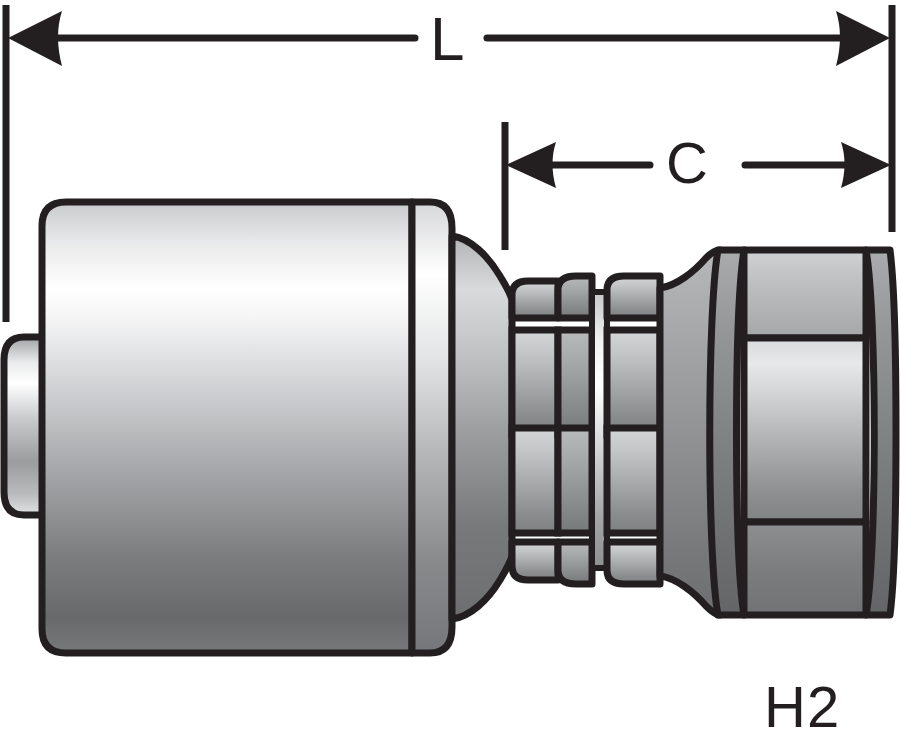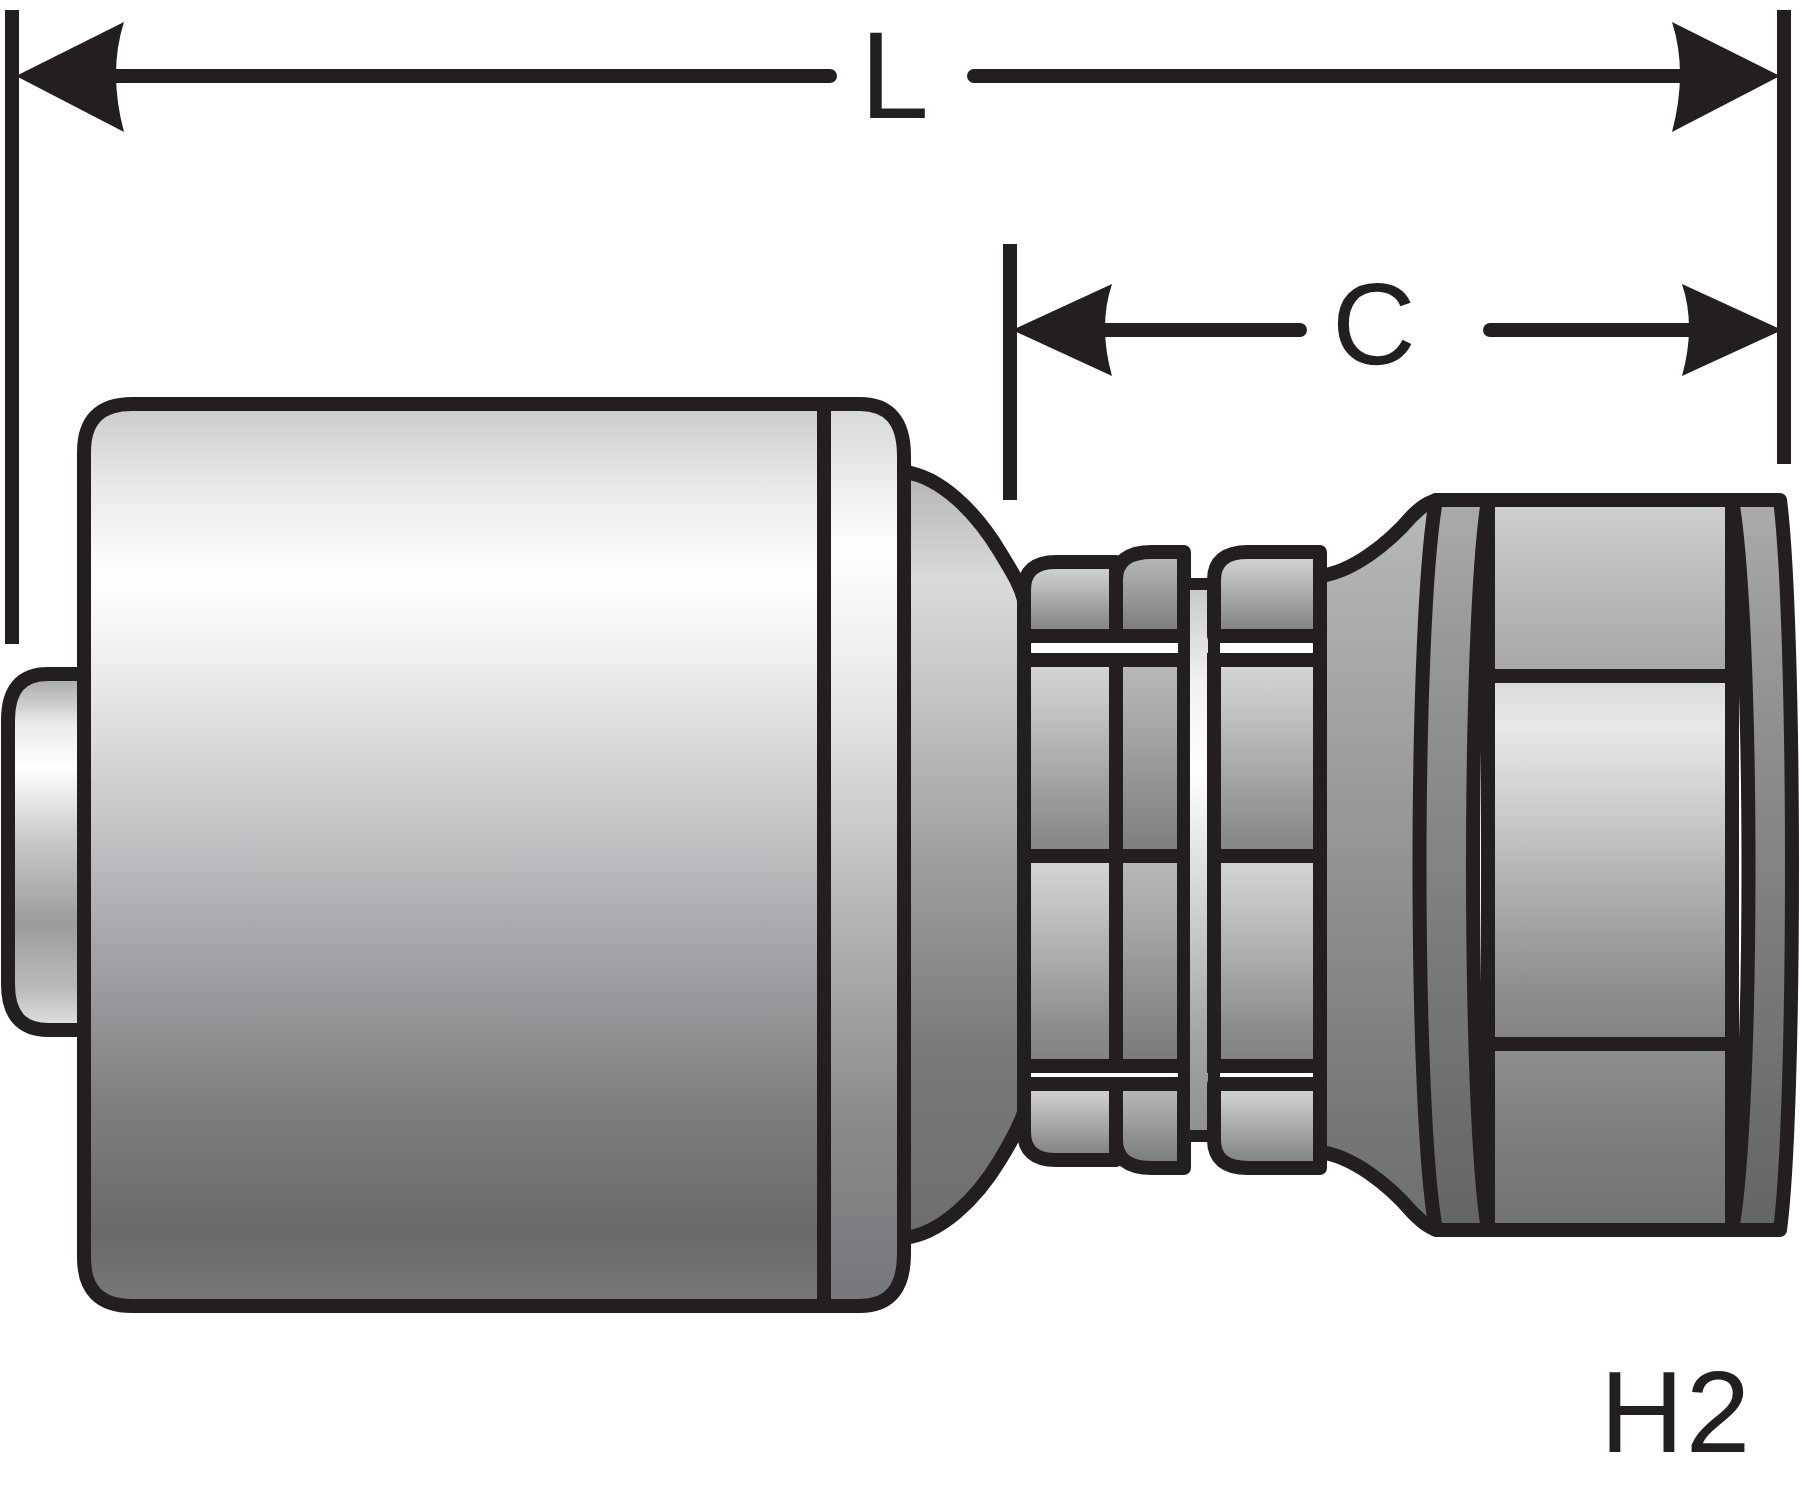--- a/index.html
+++ b/index.html
@@ -38,21 +38,21 @@
     font-size: 62px;
     font-weight: 400;
   }
   #label-C {
     left: 666px;
     top: 134px;
     font-size: 58px;
     font-weight: 400;
   }
   #label-H2 {
-    left: 800px;
+    left: 764px;
     top: 678px;
     font-size: 58px;
     font-weight: 400;
     letter-spacing: 1px;
   }
 </style>
 </head>
 <body>
 
 <div id="stage">

